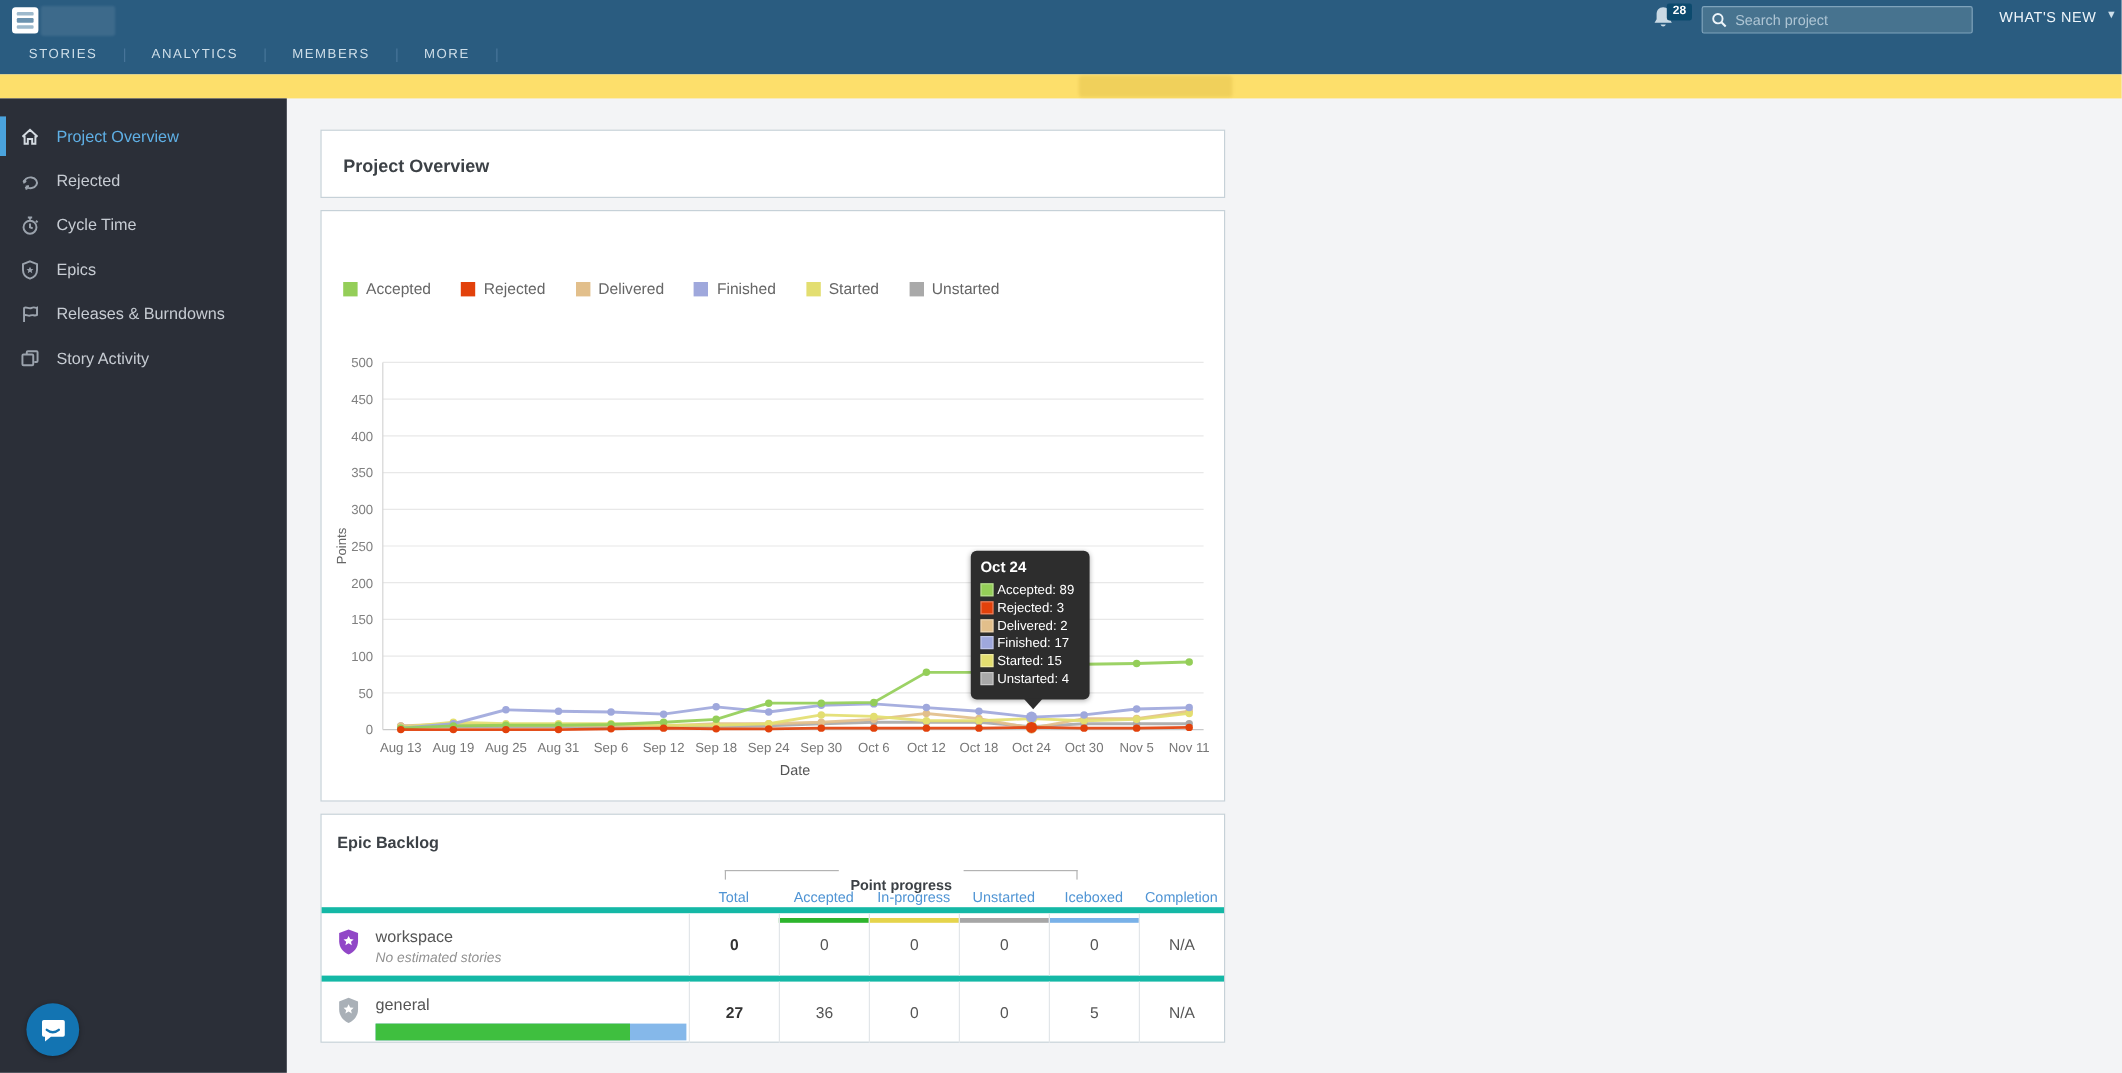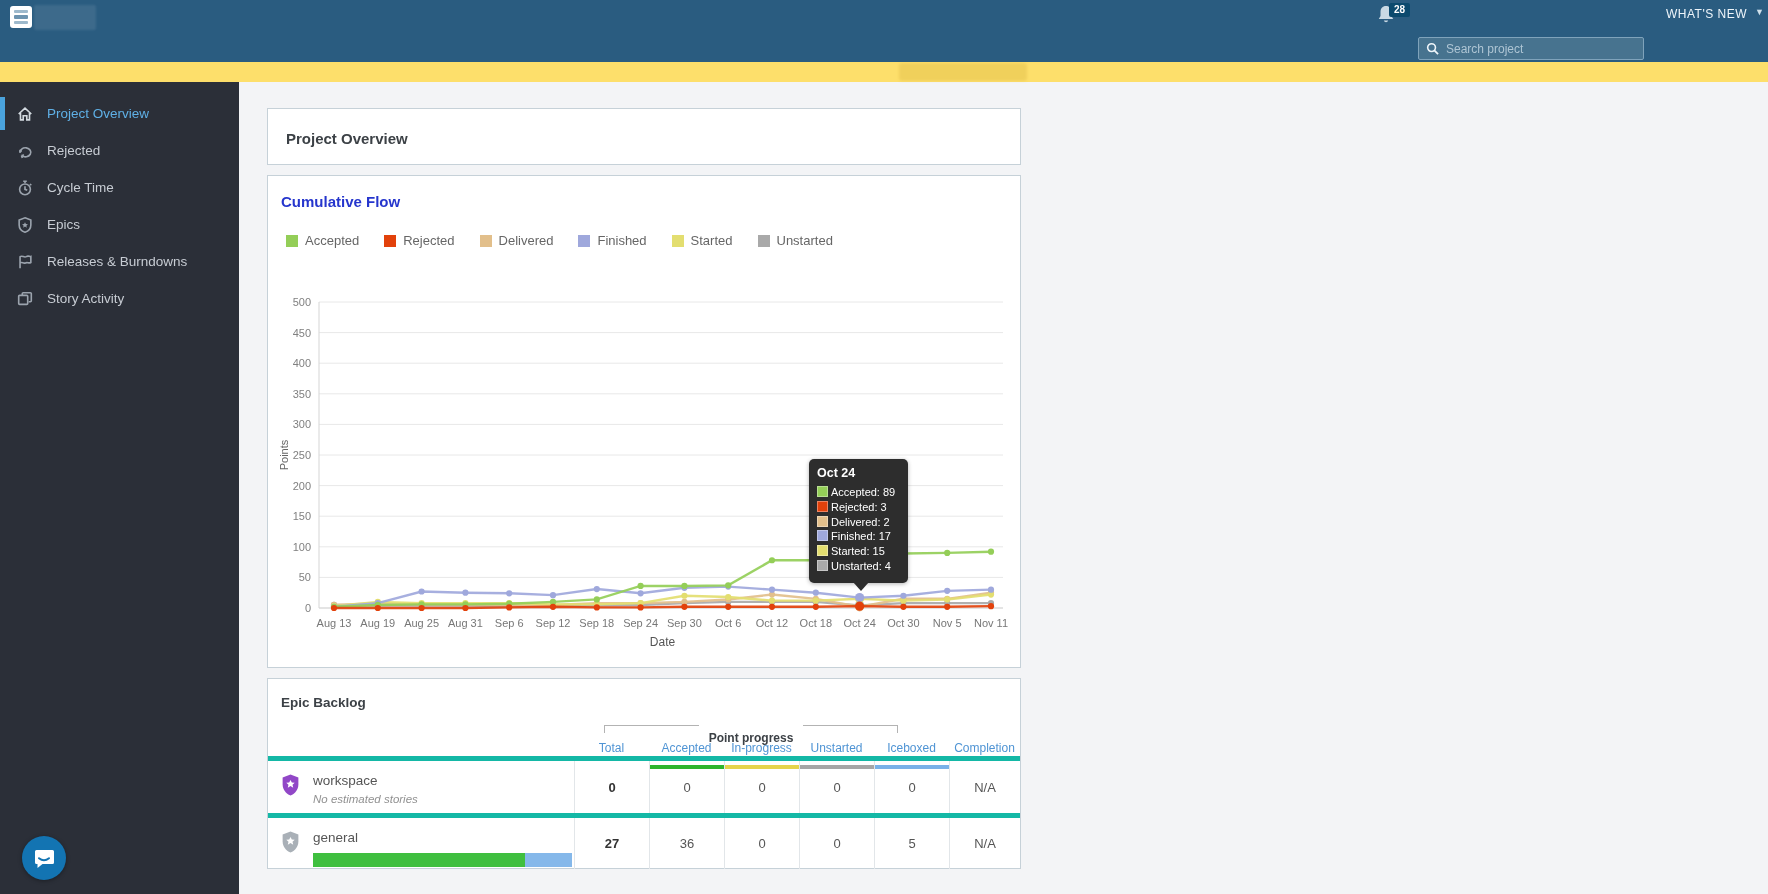--- a/index.html
+++ b/index.html
@@ -17,21 +17,21 @@
   #projname-blur { position:absolute; left:34px; top:5px; width:62px; height:25px; border-radius:2px;
                    background:rgba(255,255,255,.09); filter:blur(1px); }
   #topnav { position:absolute; left:24px; top:33px; height:24px; display:flex; align-items:center; }
   .tab { color:#cfdfe9; font-size:11px; letter-spacing:1.3px; cursor:pointer; }
   .tabsep { color:#48769a; margin:0 21px; font-size:12px; }
   #bell-wrap { position:absolute; left:1376px; top:4px; width:34px; height:30px; cursor:pointer; }
   #bell-badge { position:absolute; left:13px; top:-1px; min-width:21px; height:14px; background:#0c4a6e;
                 border-radius:2px; color:#fff; font-size:10px; font-weight:bold; text-align:center;
                 line-height:14px; padding:0 2px; }
   #searchbox { position:absolute; left:1418px; top:5px; width:226px; height:23px; background:#47738f;
-               border:1px solid #7fa3bb; border-radius:2px; display:flex; align-items:center; padding:0 7px;margin-top:32px; }
+               border:1px solid #7fa3bb; border-radius:2px; display:flex; align-items:center; padding:0 7px; }
   #searchbox input { background:transparent; border:none; outline:none; color:#e8f1f7; font-size:12px;
                      margin-left:7px; width:180px; font-family:inherit; }
   #searchbox input::placeholder { color:#aec5d4; }
   #whatsnew { position:absolute; left:1666px; top:7px; color:#eef5fa; font-size:12px;
               letter-spacing:.5px; cursor:pointer; display:flex; align-items:flex-start; gap:8px; }
   #whatsnew .caret { font-size:9px; color:#cfe0ea; }
 
   
   #banner { position:absolute; left:0; top:62px; width:1768px; height:20px; background:#fddf6b; }
   #banner-block { position:absolute; left:899px; top:1px; width:128px; height:18px; border-radius:3px;
@@ -104,20 +104,30 @@
 </head>
 <body>
 
 <div id="topbar">
   <div id="logo">
       <span></span>
       <span></span>
       <span></span>
     </div>
   <div id="projname-blur"></div>
+  <div id="topnav">
+      <span class="tab">STORIES</span>
+      <span class="tabsep">|</span>
+      <span class="tab">ANALYTICS</span>
+      <span class="tabsep">|</span>
+      <span class="tab">MEMBERS</span>
+      <span class="tabsep">|</span>
+      <span class="tab">MORE</span>
+      <span class="tabsep">|</span>
+    </div>
 
   <div id="bell-wrap">
     <svg width="20" height="22" viewBox="0 0 20 22">
       <path d="M10 2 C6.5 2 4.5 4.5 4.5 8 L4.5 12 L2.8 15 L17.2 15 L15.5 12 L15.5 8 C15.5 4.5 13.5 2 10 2 Z" fill="#c9d9e4"></path>
       <path d="M7.8 16.5 a2.3 2.3 0 0 0 4.4 0 Z" fill="#c9d9e4"></path>
     </svg>
     <div id="bell-badge">28</div>
   </div>
 
   <div id="searchbox">
@@ -200,21 +210,20 @@
     <path d="M4 4 h16 a1.5 1.5 0 0 1 1.5 1.5 v11 a1.5 1.5 0 0 1 -1.5 1.5 h-10 l-5 4 v-4 h-1 a1.5 1.5 0 0 1 -1.5 -1.5 v-11 A1.5 1.5 0 0 1 4 4 Z" fill="#fff" transform="translate(0.5,0)"></path>
     <path d="M7 12.2 c3.2 2.6 6.8 2.6 10 0" fill="none" stroke="#1374b2" stroke-width="2" stroke-linecap="round"></path>
   </svg>
 </div>
 
 <div class="cbox" id="box-title">
   <h1>Project Overview</h1>
 </div>
 
 <div class="cbox" id="box-chart">
-  <h2>Cumulative Flow</h2>
   <div id="legend">
       <span class="leg-item">
         <span class="leg-chip" style="background: rgb(148, 206, 88);"></span>
         <span class="leg-label">Accepted</span>
       </span>
       <span class="leg-item">
         <span class="leg-chip" style="background: rgb(226, 65, 11);"></span>
         <span class="leg-label">Rejected</span>
       </span>
       <span class="leg-item">

